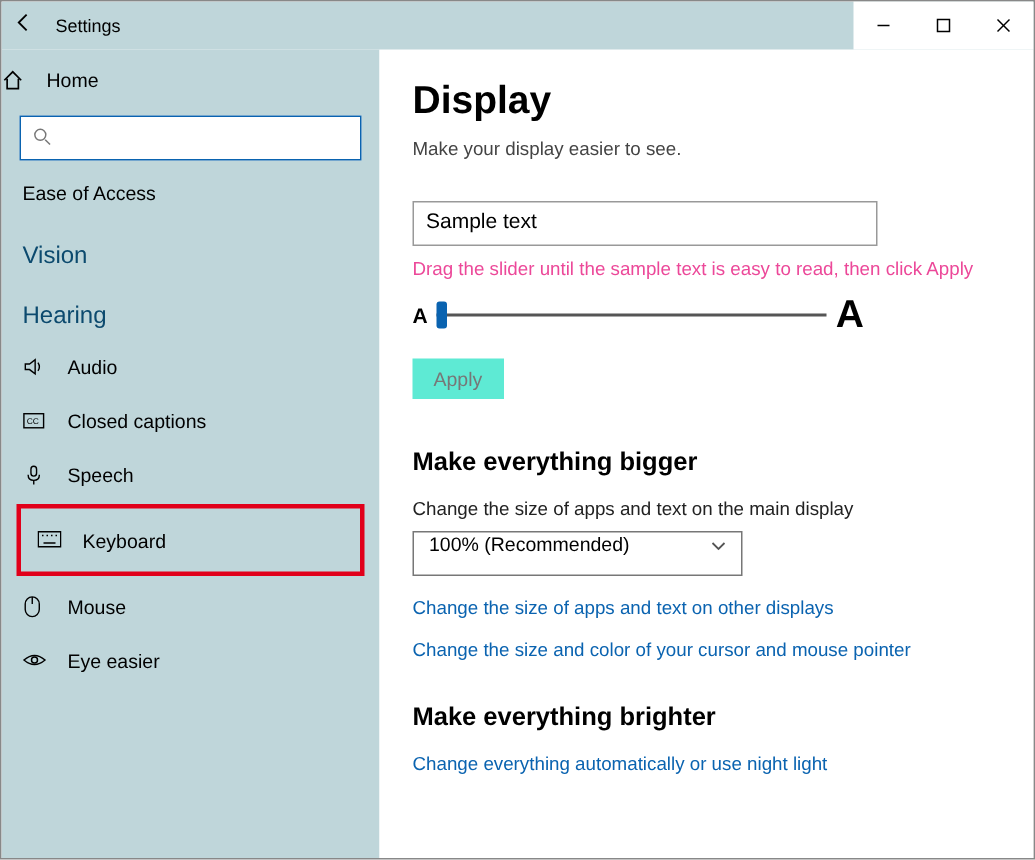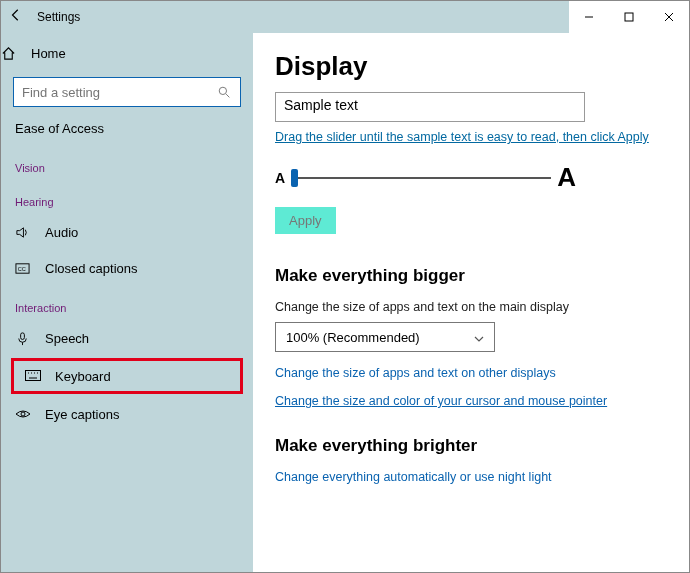--- a/index.html
+++ b/index.html
@@ -11,41 +11,41 @@
   .wctrls .wbtn { width: 40px; height: 32px; display: flex; align-items: center; justify-content: center; font-size: 11px; color: #222; }
   .wbtn svg { width: 10px; height: 10px; }
   .container { display: flex; height: calc(100% - 32px); }
   .sidebar { width: 252px; background: #bfd6da; padding: 0 0 10px 0; overflow: hidden; }
   .home { display: flex; align-items: center; height: 36px; font-size: 13px; color: #000; margin-top: 2px; }
   .home .icon { width: 18px; margin-right: 12px; display:flex; align-items:center;}
   .searchbox { margin: 6px 12px 10px 12px; height: 30px; border: 1px solid #0a63b0; background: #fff; display: flex; align-items: center; padding: 0 8px; }
   .searchbox input { border: none; outline: none; flex: 1; font-size: 13px; color: #777; background: transparent; }
   .searchbox .sicon { width: 14px; height: 14px; color: #666; }
   .group-title { font-size: 13px; font-weight: 400; color: #000; padding: 4px 14px 10px 14px; }
-  .section-label { font-size: 11px; color: #701a75; padding: 16px 14px 6px 14px; }
+  .section-label { font-size: 16px; color: #0c4a6e; padding: 16px 14px 6px 14px; }
   .navitem { display: flex; align-items: center; height: 36px; padding-left: 14px; font-size: 13px; color: #000; }
   .navitem .icon { width: 18px; margin-right: 12px; display:flex; align-items:center; color:#222;}
   .highlight-box { border: 3px solid #e1001a; margin: 2px 10px; }
-  .highlight-box .navitem { height: 30px; padding-left: 4px; margin-left: -3px; padding-left: 14px;}
+  .highlight-box .navitem { height: 42px; padding-left: 4px; margin-left: -3px; padding-left: 14px;}
   .main { flex: 1; padding: 18px 22px 10px 22px; overflow-y: auto; background: #fff; }
   h1.page { font-size: 26px; font-weight: 600; margin-bottom: 10px; }
   .sub { font-size: 12.5px; color: #444; margin-bottom: 28px; }
   h2.sec { font-size: 17px; font-weight: 600; margin-bottom: 14px; color:#000;}
   .sample { width: 310px; height: 30px; border: 1px solid #999; padding: 4px 8px; font-size: 14px; color: #000; margin-bottom: 8px; }
-  .hint { font-size: 12.5px; color: #0369a1; margin-bottom: 18px; text-decoration: underline; }
+  .hint { font-size: 12.5px; color: #ec4899; margin-bottom: 8px; }
   .sliderrow { display: flex; align-items: center; gap: 6px; margin-bottom: 14px; }
   .sliderrow .smallA { font-size: 14px; font-weight:600;}
   .sliderrow .bigA { font-size: 26px; font-weight:600;}
   .slider { width: 260px; height: 2px; background: #555; position: relative; }
   .slider .thumb { position: absolute; left: 0; top: -8px; width: 7px; height: 18px; background: #0a63b0; border-radius: 2px; }
   .apply { background: #5eead4; color: #777; border: none; font-size: 13px; padding: 6px 14px; margin-bottom: 32px; }
   .desc { font-size: 12.5px; color: #222; margin-bottom: 8px; }
-  .dropdown { width: 220px; height: 30px; border: 1px solid #777; display: flex; align-items: center; justify-content: space-between; padding: 0 10px; font-size: 13px; margin-bottom: 14px; }
+  .dropdown { width: 220px; height: 30px; border: 1px solid #777; display: flex; justify-content: space-between; padding: 0 10px; font-size: 13px; margin-bottom: 14px; }
   .link { font-size: 12.5px; color: #0a63b0; margin-bottom: 14px; display: block; }
-  .linklast { margin-bottom: 28px; text-decoration: underline; }
+  .linklast { margin-bottom: 28px; }
 </style>
 </head>
 <body>
 
 <div class="titlebar">
   <span class="back">
     <svg viewBox="0 0 16 16" width="14" height="14">
         <path d="M10 2 L4 8 L10 14" stroke="#000" stroke-width="1.4" fill="none"></path>
       </svg>
   </span>
@@ -74,21 +74,20 @@
   <div class="sidebar">
     <div class="home">
       <span class="icon">
           <svg width="15" height="15" viewBox="0 0 16 16">
             <path d="M2 8 L8 2 L14 8 M4 7 V14 H12 V7" stroke="#000" stroke-width="1.2" fill="none"></path>
           </svg>
         </span>
       <span>Home</span>
     </div>
     <div class="searchbox">
-      <input placeholder="Find a setting" style="">
       <span class="sicon"><svg width="13" height="13" viewBox="0 0 16 16">
             <circle cx="6" cy="6" r="4.5" stroke="#777" stroke-width="1.2" fill="none"></circle>
             <line x1="10" y1="10" x2="14" y2="14" stroke="#777" stroke-width="1.2"></line>
           </svg></span>
     </div>
     <div class="group-title">Ease of Access</div>
 
     <div class="section-label">Vision</div>
 
     <div class="section-label">Hearing</div>
@@ -104,21 +103,20 @@
     <div class="navitem">
       <span class="icon">
           <svg width="15" height="13" viewBox="0 0 16 12">
             <rect x="1" y="1" width="14" height="10" stroke="#000" stroke-width="1" fill="none"></rect>
             <text x="3" y="8.5" font-size="6" fill="#000">CC</text>
           </svg>
         </span>
       <span>Closed captions</span>
     </div>
 
-    <div class="section-label">Interaction</div>
     <div class="navitem">
       <span class="icon">
           <svg width="15" height="15" viewBox="0 0 16 16">
             <rect x="6" y="2" width="4" height="7" rx="2" stroke="#000" stroke-width="1" fill="none"></rect>
             <path d="M4 8 Q4 12 8 12 Q12 12 12 8 M8 12 V15" stroke="#000" stroke-width="1" fill="none"></path>
           </svg>
         </span>
       <span>Speech</span>
     </div>
     <div class="highlight-box">
@@ -131,31 +129,41 @@
               <line x1="9" y1="3" x2="10" y2="3" stroke="#000"></line>
               <line x1="12" y1="3" x2="13" y2="3" stroke="#000"></line>
               <line x1="4" y1="8" x2="12" y2="8" stroke="#000"></line>
             </svg>
           </span>
         <span>Keyboard</span>
       </div>
     </div>
     <div class="navitem">
       <span class="icon">
+          <svg width="13" height="15" viewBox="0 0 12 16">
+            <rect x="1" y="1" width="10" height="14" rx="5" stroke="#000" stroke-width="1" fill="none"></rect>
+            <line x1="6" y1="1" x2="6" y2="6" stroke="#000"></line>
+          </svg>
+        </span>
+      <span>Mouse</span>
+    </div>
+    <div class="navitem">
+      <span class="icon">
           <svg width="16" height="12" viewBox="0 0 16 12">
             <path d="M1 6 Q8 0 15 6 Q8 12 1 6 Z" stroke="#000" stroke-width="1" fill="none"></path>
             <circle cx="8" cy="6" r="2" stroke="#000" stroke-width="1" fill="none"></circle>
           </svg>
         </span>
-      <span>Eye captions</span>
+      <span>Eye easier</span>
     </div>
   </div>
 
   <div class="main">
     <h1 class="page">Display</h1>
+    <div class="sub">Make your display easier to see.</div>
 
     <div class="sample">Sample text</div>
     <div class="hint">Drag the slider until the sample text is easy to read, then click Apply</div>
     <div class="sliderrow">
       <span class="smallA">A</span>
       <div class="slider">
         <div class="thumb"></div>
       </div>
       <span class="bigA">A</span>
     </div>

